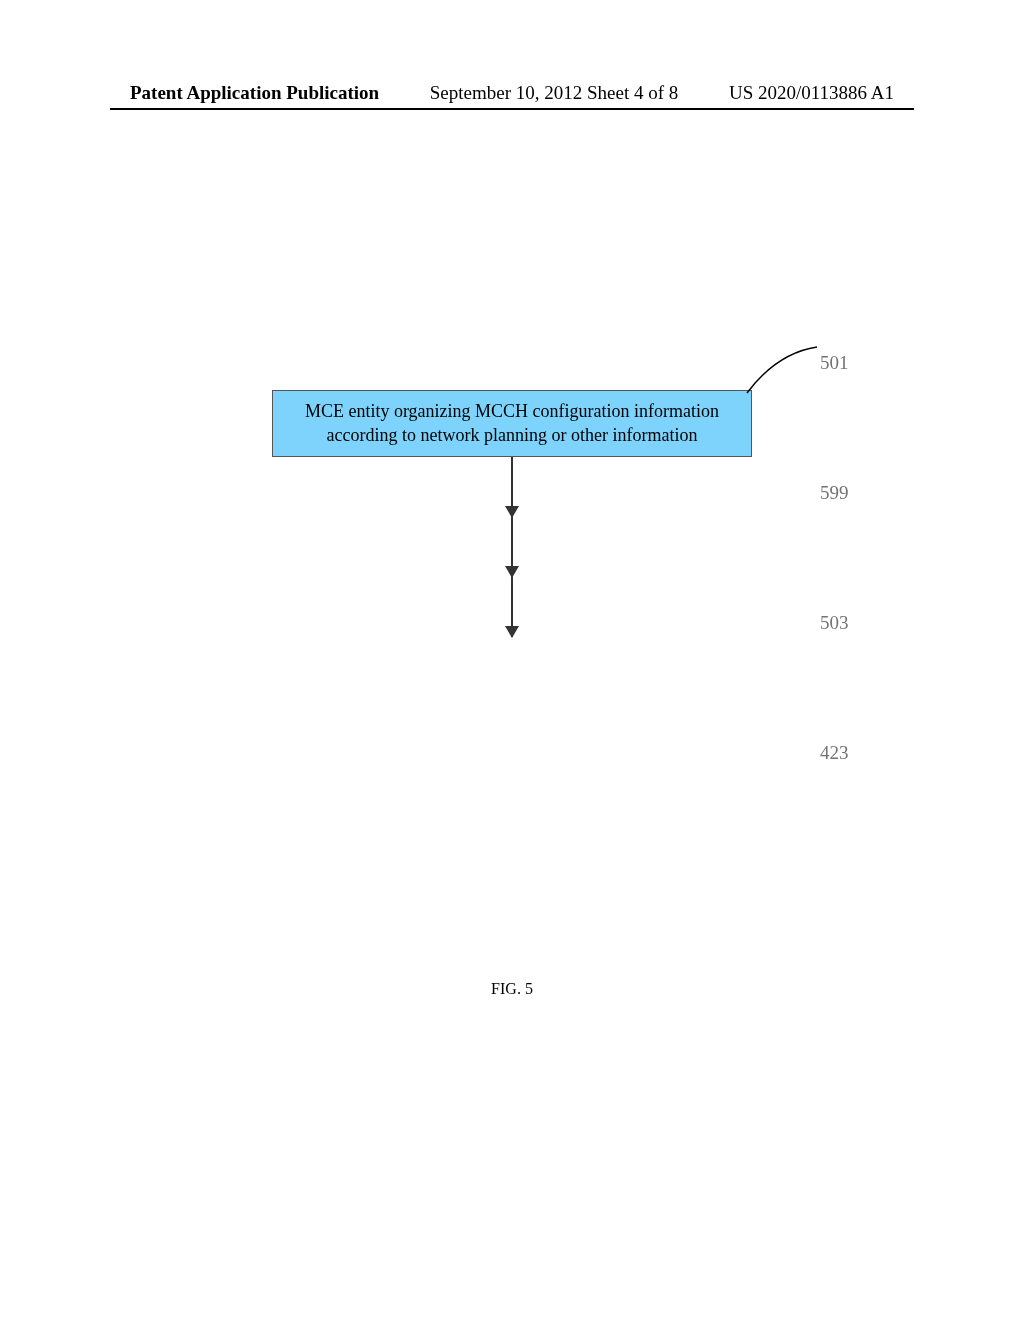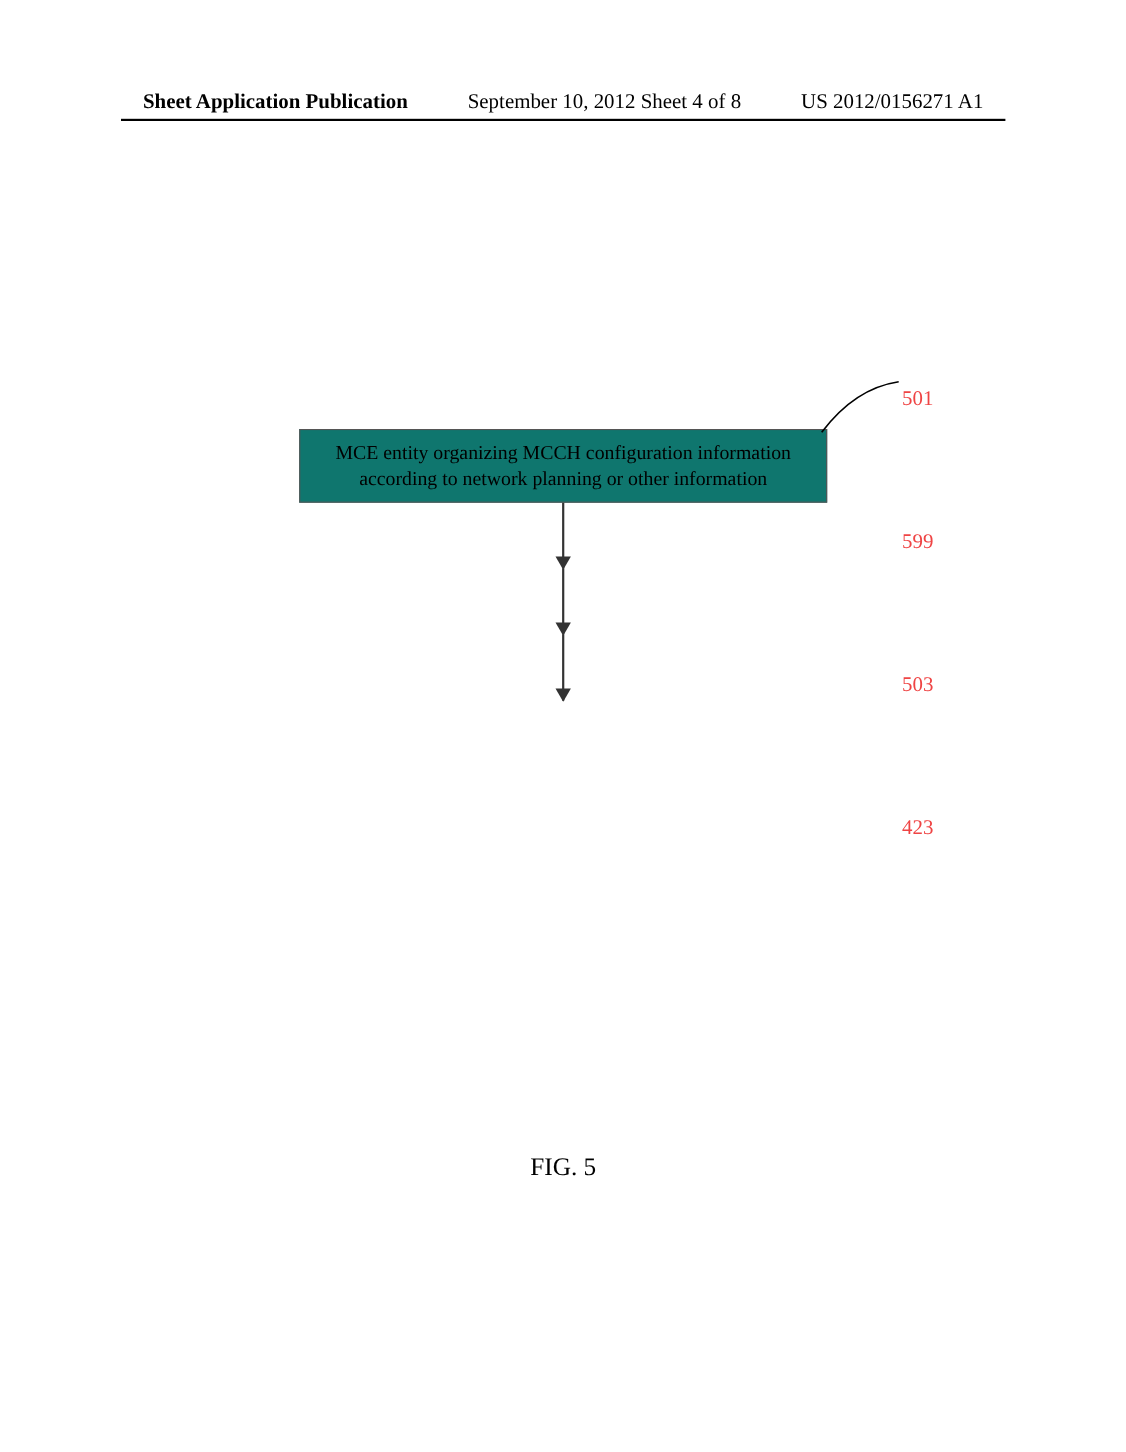--- a/index.html
+++ b/index.html
@@ -8,21 +8,21 @@
   .header { position: absolute; top: 82px; left: 0; width: 1024px; display: flex; justify-content: space-between; padding: 0 130px 0 130px; font-size: 19px; }
   .header .left { font-weight: bold; }
   .header .center { }
   .header .right { }
   .hr { position: absolute; top: 108px; left: 110px; width: 804px; height: 2px; background: #000; }
 
   .flow { position: absolute; top: 390px; left: 0; width: 1024px; }
   .step { position: relative; margin: 0 auto; width: 480px; }
   .box {
     border: 1.5px solid #555;
-    background: #0f766e;
+    background: #7dd3fc;
     text-align: center;
     font-size: 18px;
     line-height: 1.35;
     padding: 8px 12px;
     min-height: 54px;
     display: flex;
     align-items: center;
     justify-content: center;
   }
   .arrow {
@@ -41,46 +41,46 @@
     transform: translateX(-50%);
     width: 0; height: 0;
     border-left: 7px solid transparent;
     border-right: 7px solid transparent;
     border-top: 12px solid #333;
   }
 
   .label {
     position: absolute;
     font-size: 19px;
-    color: #ef4444;
+    color: #737373;
   }
   .leader {
     position: absolute;
     width: 80px;
     height: 50px;
     overflow: visible;
   }
 
   .fig-caption {
     position: absolute;
     left: 0; width: 1024px;
     text-align: center;
-    font-size: 23px;
-    top: 1048px;
+    font-size: 16px;
+    top: 980px;
   }
 </style>
 </head>
 <body>
 
 <div class="page">
 
   <div class="header">
-    <span class="left">Sheet Application Publication</span>
+    <span class="left">Patent Application Publication</span>
     <span class="center">September 10, 2012  Sheet 4 of 8</span>
-    <span class="right">US 2012/0156271 A1</span>
+    <span class="right">US 2020/0113886 A1</span>
   </div>
   <div class="hr"></div>
 
   <div class="flow">
 
     <div class="step">
       <div class="box">
         <span>MCE entity organizing MCCH configuration information according to network planning or other information</span>
       </div>
       <svg class="leader" style="left:470px; top:-45px;" viewBox="0 0 80 50">

